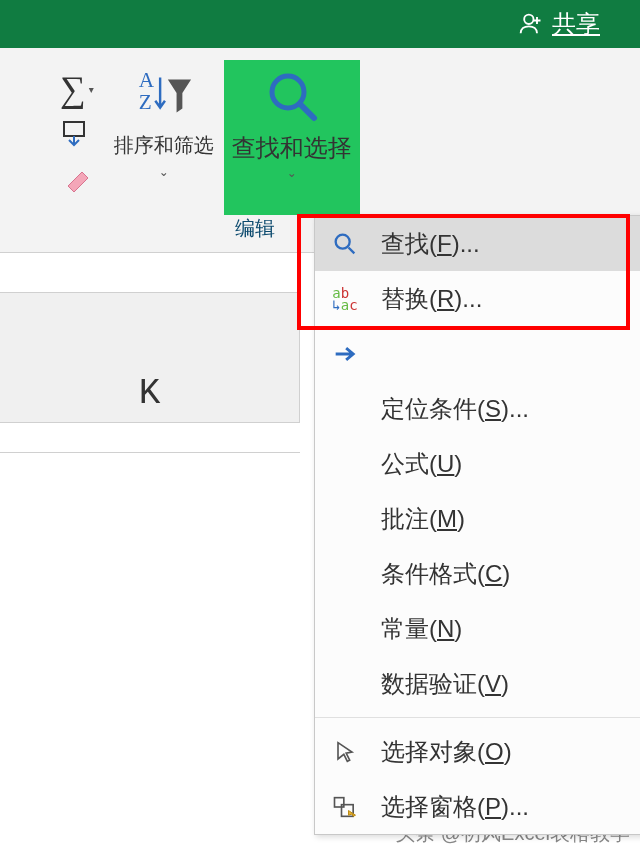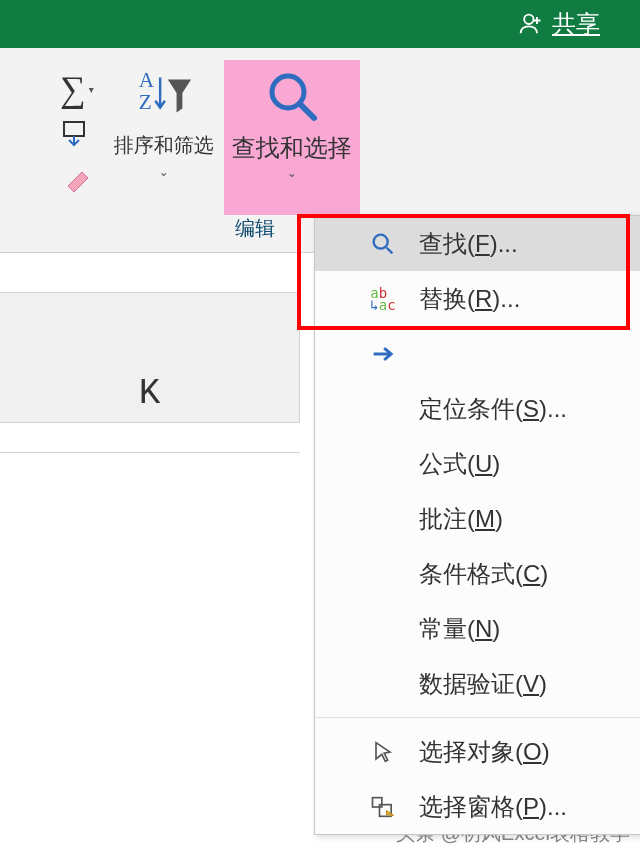--- a/index.html
+++ b/index.html
@@ -61,21 +61,21 @@
       gap: 4px;
       margin-left: 20px;
       padding-top: 6px;
     }
     .sort-icon svg { width: 58px; height: 58px; }
     .sort-label { font-size: 20px; color: #333; }
     .find-group {
       display: flex;
       flex-direction: column;
       align-items: center;
-      background: #f9a8d4;
+      background: #22c55e;
       padding: 6px 8px 0 8px;
       margin-left: 10px;
       height: 155px;
     }
     .find-icon svg { width: 60px; height: 60px; }
     .find-label { font-size: 24px; color: #333; margin-top: 2px; }
     .chev { font-size: 12px; color: #555; margin-top: 2px; }
     .group-label-row {
       position: absolute;
       bottom: 10px;
@@ -99,21 +99,21 @@
     .menu-item {
       display: flex;
       align-items: center;
       height: 55px;
       padding-left: 10px;
       font-size: 24px;
       color: #333;
       gap: 16px;
     }
     .menu-item.hover { background: #dcdcdc; }
-    .menu-icon { width: 40px; display: flex; justify-content: center; align-items: flex-end; margin-left: 38px; }
+    .menu-icon { width: 40px; display: flex; justify-content: center; align-items: flex-end; }
     .menu-icon svg { width: 28px; height: 28px; }
     .menu-text .acc { text-decoration: underline; }
     .sep { height: 1px; background: #e0e0e0; margin: 6px 0; }
     .redbox {
       position: absolute;
       left: 297px;
       top: 214px;
       width: 333px;
       height: 116px;
       border: 4px solid #ff0000;

